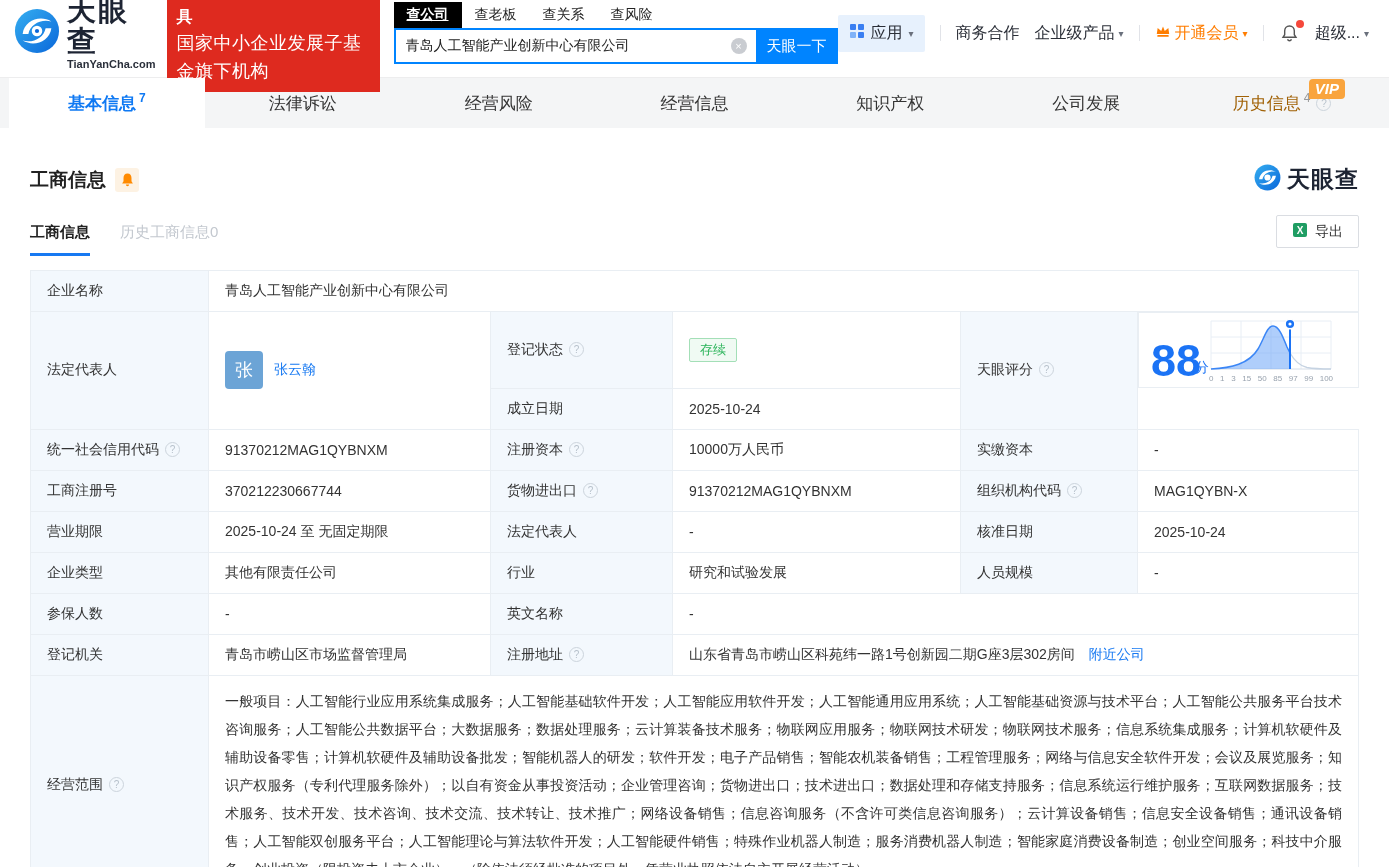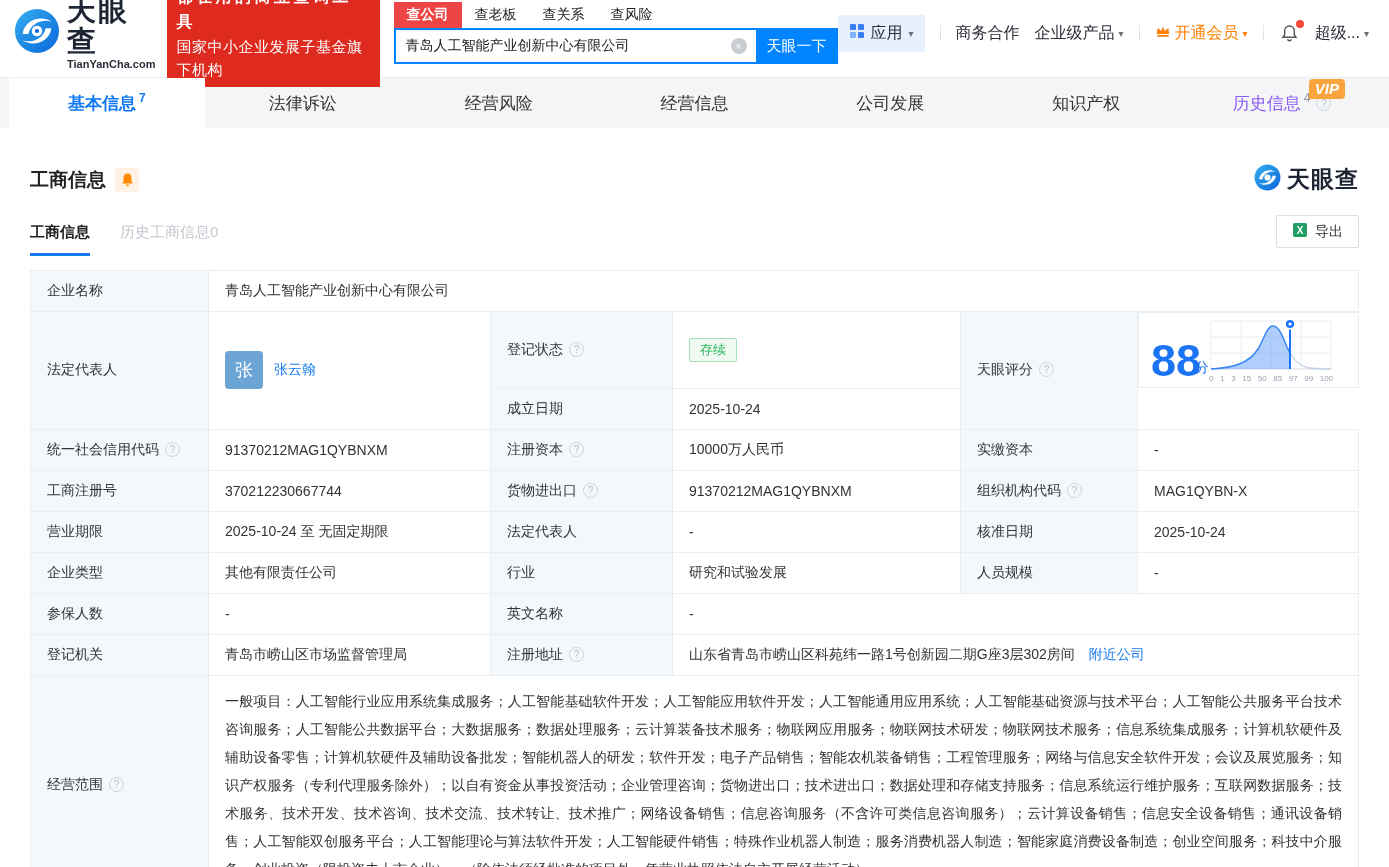--- a/index.html
+++ b/index.html
@@ -7,26 +7,26 @@
   body { height:867px; overflow:hidden; }
 
   
   .header { display:flex; align-items:center; height:64px; padding:2px 20px 0 14px; }
   .logo { display:flex; align-items:center; gap:7px; }
   .logo-text { display:flex; flex-direction:column; line-height:1.05; }
   .logo-cn { font-size:29px; font-weight:bold; color:#1d2433; letter-spacing:2px; }
   .logo-en { font-size:11px; color:#2a2f3a; font-weight:bold; margin-top:3px; }
   .promo { background:#de2a1f; color:#fff; padding:6px 9px; margin-left:12px; line-height:1.55; }
   .promo-l1 { font-size:16px; letter-spacing:3.5px; font-weight:bold; }
-  .promo-l2 { font-size:15px; letter-spacing:0.5px; }
+  .promo-l2 { font-size:18px; letter-spacing:0.5px; }
 
   .search-block { margin-left:14px; }
   .search-tabs { display:flex; align-items:center; gap:0; }
   .search-tab { font-size:14px; color:#222; padding:4px 13px; cursor:pointer; }
-  .search-tab.active { background:#ef4444; color:#fff; font-weight:bold; }
+  .search-tab.active { background:#000000; color:#fff; font-weight:bold;text-decoration:underline; }
   .search-row { display:flex; margin-top:0; }
   .search-input-wrap { position:relative; }
   .search-input { width:362px; height:36px; border:2px solid #0084ff; border-right:none; padding:0 32px 0 10px; font-size:14px; color:#222; outline:none; font-family:inherit; }
   .clear-icon { position:absolute; right:9px; top:10px; width:16px; height:16px; background:#c9ccd1; color:#fff; border-radius:50%; font-size:11px; line-height:16px; text-align:center; cursor:pointer; }
   .search-btn { width:82px; height:36px; background:#0084ff; color:#fff; border:none; font-size:15px; cursor:pointer; font-family:Liberation Serif, serif; }
 
   .top-nav { margin-left:auto; display:flex; align-items:center; gap:15px; font-size:16px; color:#2b2f38; white-space:nowrap; }
   .apps-btn { background:#e7f1fd; border-radius:2px; padding:8px 11px; display:flex; align-items:center; gap:6px; cursor:pointer; }
   .caret { font-size:10px; color:#6a707c; }
   .nav-divider { width:1px; height:16px; background:#e1e3e8; }
@@ -36,21 +36,21 @@
   .bell-wrap { position:relative; cursor:pointer; display:flex; }
   .bell-dot { position:absolute; top:-3px; right:-4px; width:8px; height:8px; background:#f5483b; border-radius:50%; }
 
   
   .main-tabs { display:flex; background:#f4f5f6; height:51px; margin-top:13px; padding:0 9px; border-top:1px solid #ededee; }
   .main-tab { flex:1; display:flex; align-items:center; justify-content:center; font-size:17px; color:#333; cursor:pointer; position:relative; }
   .main-tab.active { background:#fff; color:#0f79f3; font-weight:bold; }
   .tab-count { font-size:12px; margin-left:3px; transform:translateY(-5px); }
   .main-tab.active .tab-count { color:#0f79f3; }
   .tab-count.gray { color:#999; font-weight:normal; }
-  .tab-history { color:#8b5cf6; }
+  .tab-history { color:#a16207; }
   .vip-badge { position:absolute; top:1px; right:35px; background:#f9a43d; color:#fff; font-size:15px; font-weight:bold; font-style:italic; padding:1px 6px 2px; border-radius:4px 4px 4px 0; }
 
   
   .section { padding:0 30px; }
   .section-head { display:flex; align-items:center; justify-content:space-between; margin-top:36px; }
   .title-wrap { display:flex; align-items:center; gap:9px; }
   .page-title { font-size:19px; font-weight:bold; color:#222; }
   .monitor-bell { width:24px; height:24px; background:#fdf2e3; border-radius:3px; display:flex; align-items:center; justify-content:center; cursor:pointer; }
   .watermark { display:flex; align-items:center; gap:6px; }
   .watermark-text { font-size:23px; font-weight:bold; color:#1d2433; letter-spacing:1px; }
@@ -177,24 +177,24 @@
   <div class="main-tab">
     <span>法律诉讼</span>
   </div>
   <div class="main-tab">
     <span>经营风险</span>
   </div>
   <div class="main-tab">
     <span>经营信息</span>
   </div>
   <div class="main-tab">
+    <span>知识产权</span>
+  </div>
+  <div class="main-tab">
     <span>公司发展</span>
-  </div>
-  <div class="main-tab">
-    <span>知识产权</span>
   </div>
   <div class="main-tab">
     <span class="tab-history">历史信息</span>
     <span class="tab-count gray">4</span>
     <span class="help">?</span>
     <span class="vip-badge">VIP</span>
   </div>
 </div>
 
 <div class="section">

